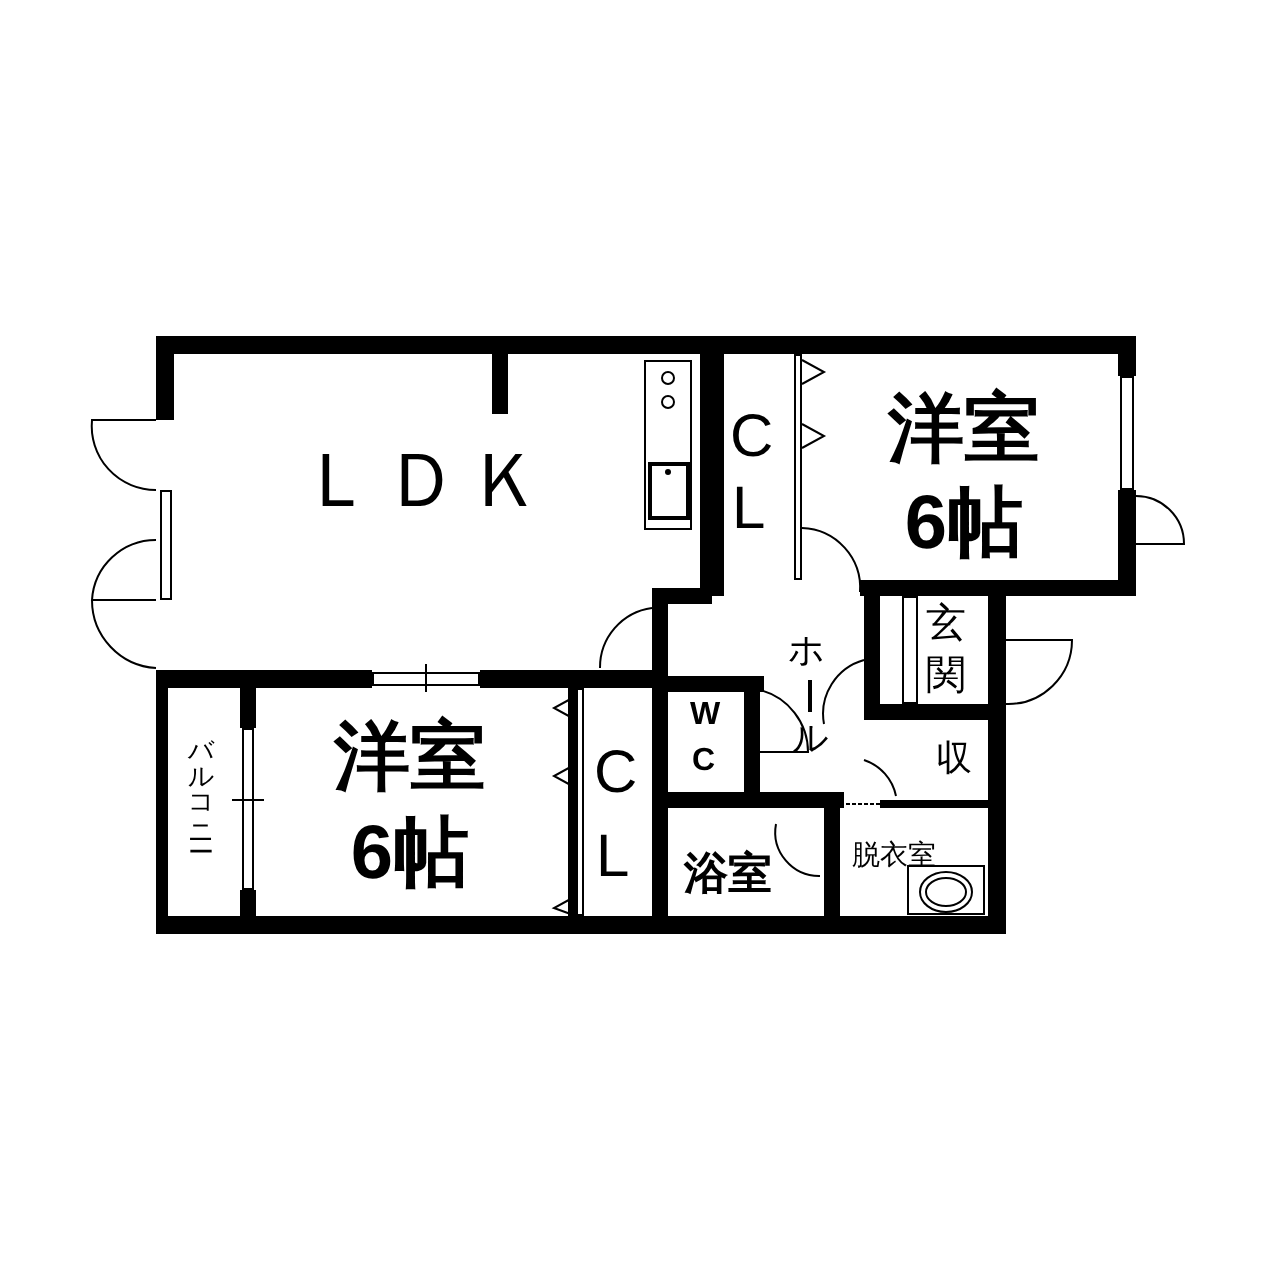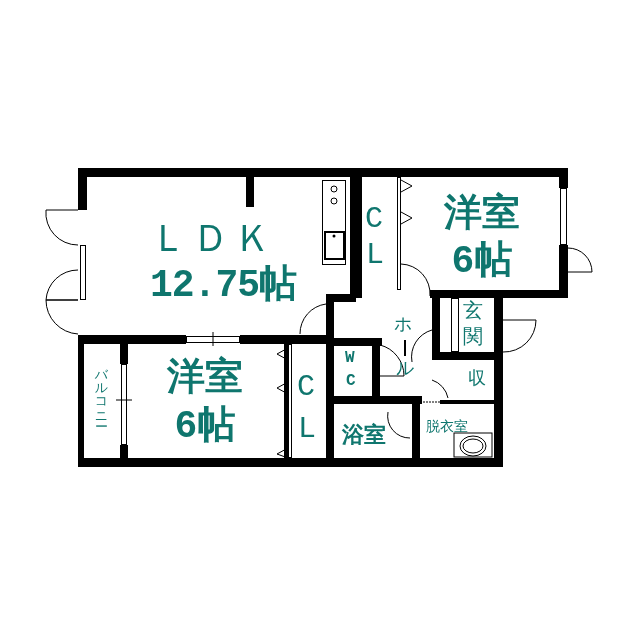--- a/index.html
+++ b/index.html
@@ -1,16 +1,16 @@
 <!DOCTYPE html>
 <html><head>
 <meta charset="utf-8">
 <style>
   html,body{margin:0;padding:0;background:#fff;}
-  #plan{position:relative;width:640px;height:640px;background:#fff;overflow:hidden;font-family:Liberation Mono, monospace;color:#0f766e;}
+  #plan{position:relative;width:640px;height:640px;background:#fff;overflow:hidden;font-family:Liberation Sans, sans-serif;color:#000000;}
   .w{position:absolute;background:#000;}
   .tw{position:absolute;border:1px solid #000;background:#fff;box-sizing:border-box;}
   .ln{position:absolute;background:#000;}
   .lbl{position:absolute;font-weight:bold;line-height:1;text-align:center;white-space:nowrap;}
   .sm{position:absolute;line-height:1;white-space:nowrap;font-weight:normal;}
   .vert{writing-mode:vertical-rl;}
   svg.ov{position:absolute;left:0;top:0;}
 </style>
 </head>
 <body>
@@ -93,21 +93,20 @@
       <path d="M288 348 L277 354 L288 360 M288 382 L277 388 L288 394 M288 448 L277 454 L288 458"></path>
 
       <line x1="420" y1="402" x2="494" y2="402" stroke-dasharray="2,1"></line>
 
       <line x1="116" y1="400" x2="132" y2="400"></line>
       <line x1="213" y1="332" x2="213" y2="346"></line>
     </g>
   </svg>
 
   <div class="lbl" style="left:138px;top:222px;width:150px;font-size:38px;font-weight:normal;letter-spacing:4px;">ＬＤＫ</div>
-  <div class="lbl" style="left:138px;top:267px;width:170px;font-size:38px;letter-spacing:-1px;">12.75帖</div>
 
   <div class="lbl" style="left:432px;top:196px;width:100px;font-size:38px;">洋室</div>
   <div class="lbl" style="left:432px;top:243px;width:100px;font-size:38px;">6帖</div>
 
   <div class="lbl" style="left:155px;top:360px;width:100px;font-size:38px;">洋室</div>
   <div class="lbl" style="left:155px;top:408px;width:100px;font-size:38px;">6帖</div>
 
   <div class="sm" style="left:365px;top:204px;font-size:30px;">C</div>
   <div class="sm" style="left:366px;top:240px;font-size:30px;">L</div>
 

